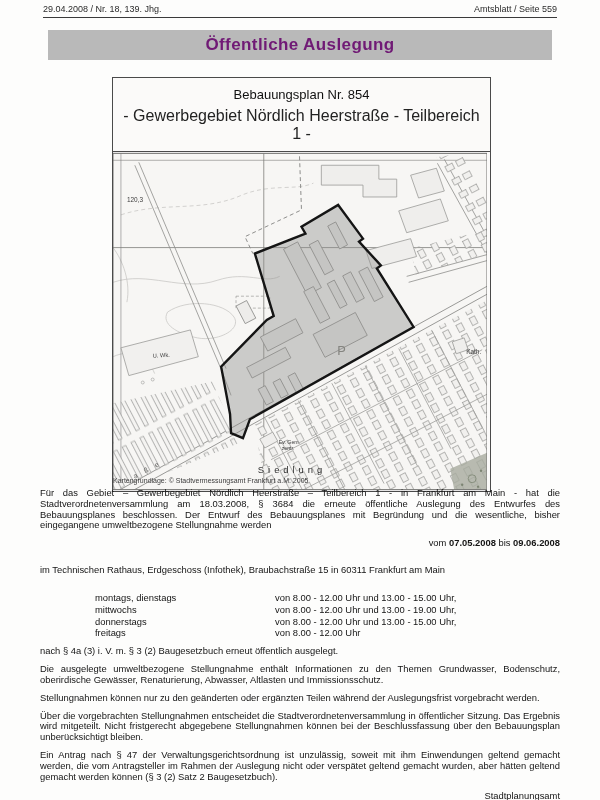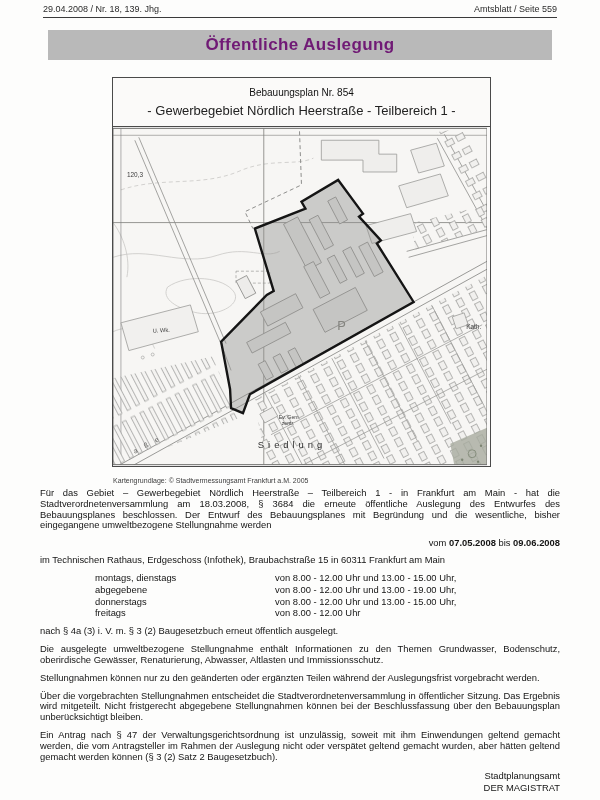--- a/index.html
+++ b/index.html
@@ -8,29 +8,29 @@
   
   .hdr{position:absolute;top:4px;left:43px;right:43px;display:flex;justify-content:space-between;
        font-size:9px;color:#2b2b2b;padding-bottom:3px;border-bottom:1px solid #3a3a3a;}
   
   .banner{position:absolute;top:30px;left:48px;right:48px;height:30px;background:#b9b9b9;
           display:flex;align-items:center;justify-content:center;}
   .banner span{font-size:17px;font-weight:bold;color:#701a75;letter-spacing:.4px;}
   
   .figure{position:absolute;top:77px;left:112px;width:377px;border:1.5px solid #4a4a4a;background:#fbfaf9;}
   .fig-title-box{border-bottom:1.5px solid #4a4a4a;text-align:center;padding:9px 4px 8px 4px;}
-  .fig-title{font-size:10px;color:#111;}
-  .fig-subtitle{font-size:13px;color:#222;margin-top:5px;}
+  .fig-title{font-size:13px;color:#111;}
+  .fig-subtitle{font-size:16px;color:#222;margin-top:5px;}
   .map{display:block;}
   .caption{position:absolute;top:477px;left:113px;width:377px;font-size:7px;color:#3c3c3c;}
   
   .content{position:absolute;top:488px;left:40px;width:520px;font-size:9.4px;line-height:10.8px;color:#141414;}
   .content p{margin:7px 0;text-align:justify;}
   .dateline{text-align:right;margin:6px 0;}
-  .locline{margin:6px 0;}
+  .locline{margin:16px 0;}
   table.sched{border-collapse:collapse;margin:2px 0 2px 55px;}
   table.sched td{padding:0 0 0.6px 0;font-size:9.4px;line-height:11.3px;vertical-align:top;}
   table.sched td.days{width:180px;}
   .sig{text-align:right;margin-top:8px;line-height:11.5px;}
   b{font-weight:bold;}
 </style>
 </head>
 <body>
 
 <div class="page">
@@ -195,21 +195,21 @@
 
     <div class="locline">im Technischen Rathaus, Erdgeschoss (Infothek), Braubachstraße 15 in 60311 Frankfurt am Main</div>
 
     <table class="sched">
       <tbody>
         <tr>
           <td class="days">montags, dienstags</td>
           <td>von 8.00 - 12.00 Uhr und 13.00 - 15.00 Uhr,</td>
         </tr>
         <tr>
-          <td class="days">abgegebene</td>
+          <td class="days">mittwochs</td>
           <td>von 8.00 - 12.00 Uhr und 13.00 - 19.00 Uhr,</td>
         </tr>
         <tr>
           <td class="days">donnerstags</td>
           <td>von 8.00 - 12.00 Uhr und 13.00 - 15.00 Uhr,</td>
         </tr>
         <tr>
           <td class="days">freitags</td>
           <td>von 8.00 - 12.00 Uhr</td>
         </tr>

